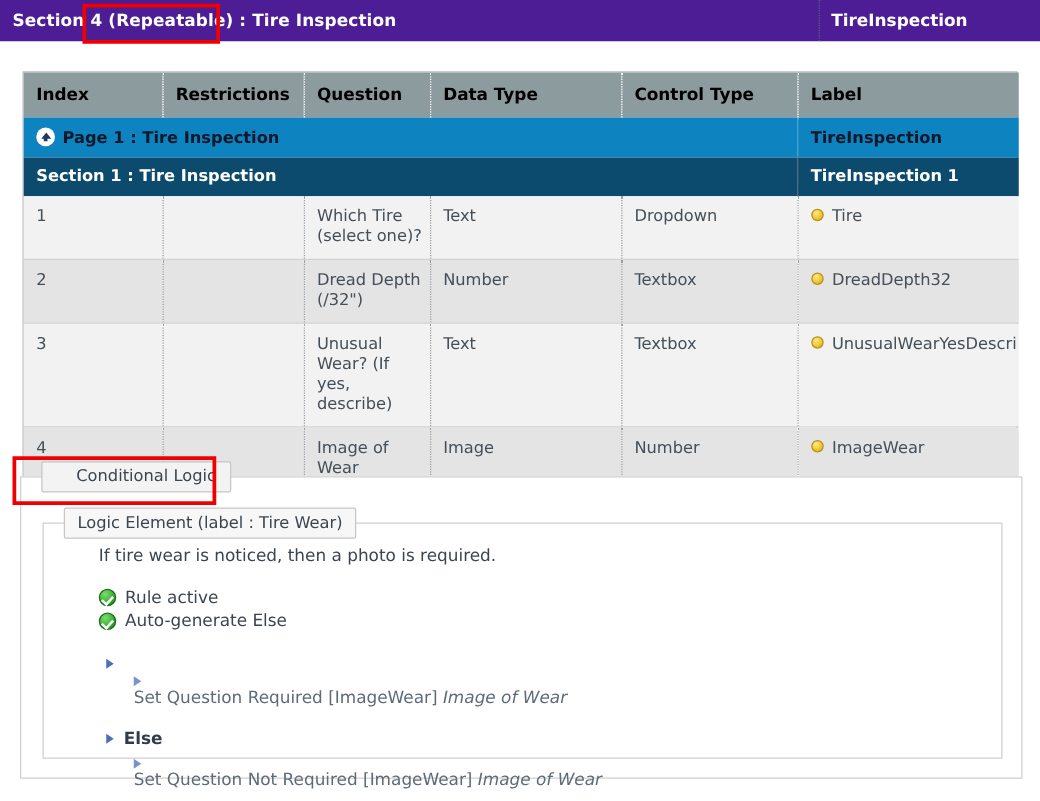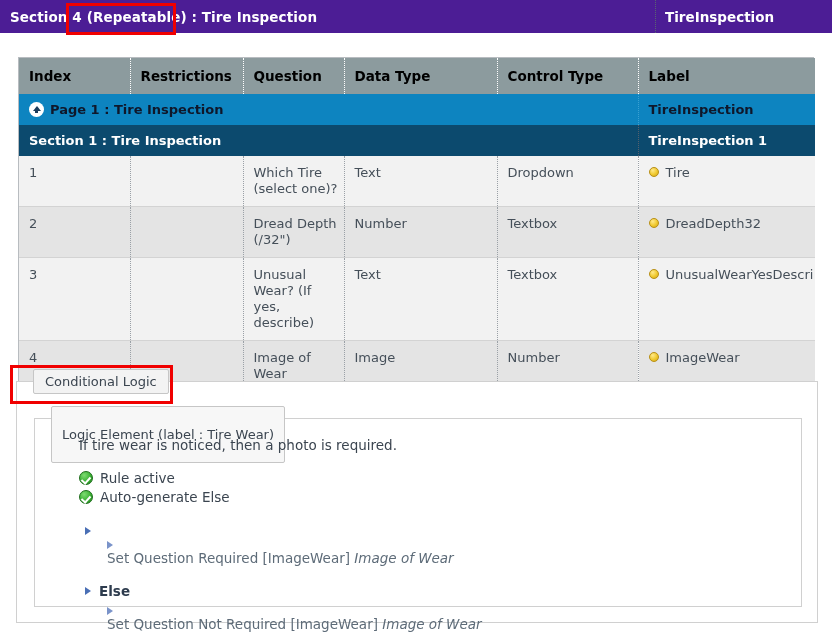--- a/index.html
+++ b/index.html
@@ -208,21 +208,21 @@
     box-sizing: border-box;
     background: #ffffff;
   }
   .fs-outer-legend {
     position: absolute;
     left: 16px;
     top: -13px;
     background: #f3f3f3;
     border: 1px solid #c6c6c6;
     border-radius: 2px;
-    padding: 4px 11px 4px 11px;
+    padding: 4px 11px 4px 27px;
     font-size: 13px;
     color: #3b4550;
     line-height: 15px;
   }
 
   .fs-inner {
     position: absolute;
     left: 17px;
     top: 36px;
     width: 768px;
@@ -231,21 +231,21 @@
     box-sizing: border-box;
     background: #ffffff;
   }
   .fs-inner-legend {
     position: absolute;
     left: 16px;
     top: -13px;
     background: #f7f7f7;
     border: 1px solid #c6c6c6;
     border-radius: 2px;
-    padding: 20px 10px;
+    padding: 4px 10px;
     font-size: 13px;
     color: #3b4550;
     line-height: 15px;
   }
 
   .logic-body {
     position: absolute;
     left: 0;
     top: 18px;
     width: 100%;

